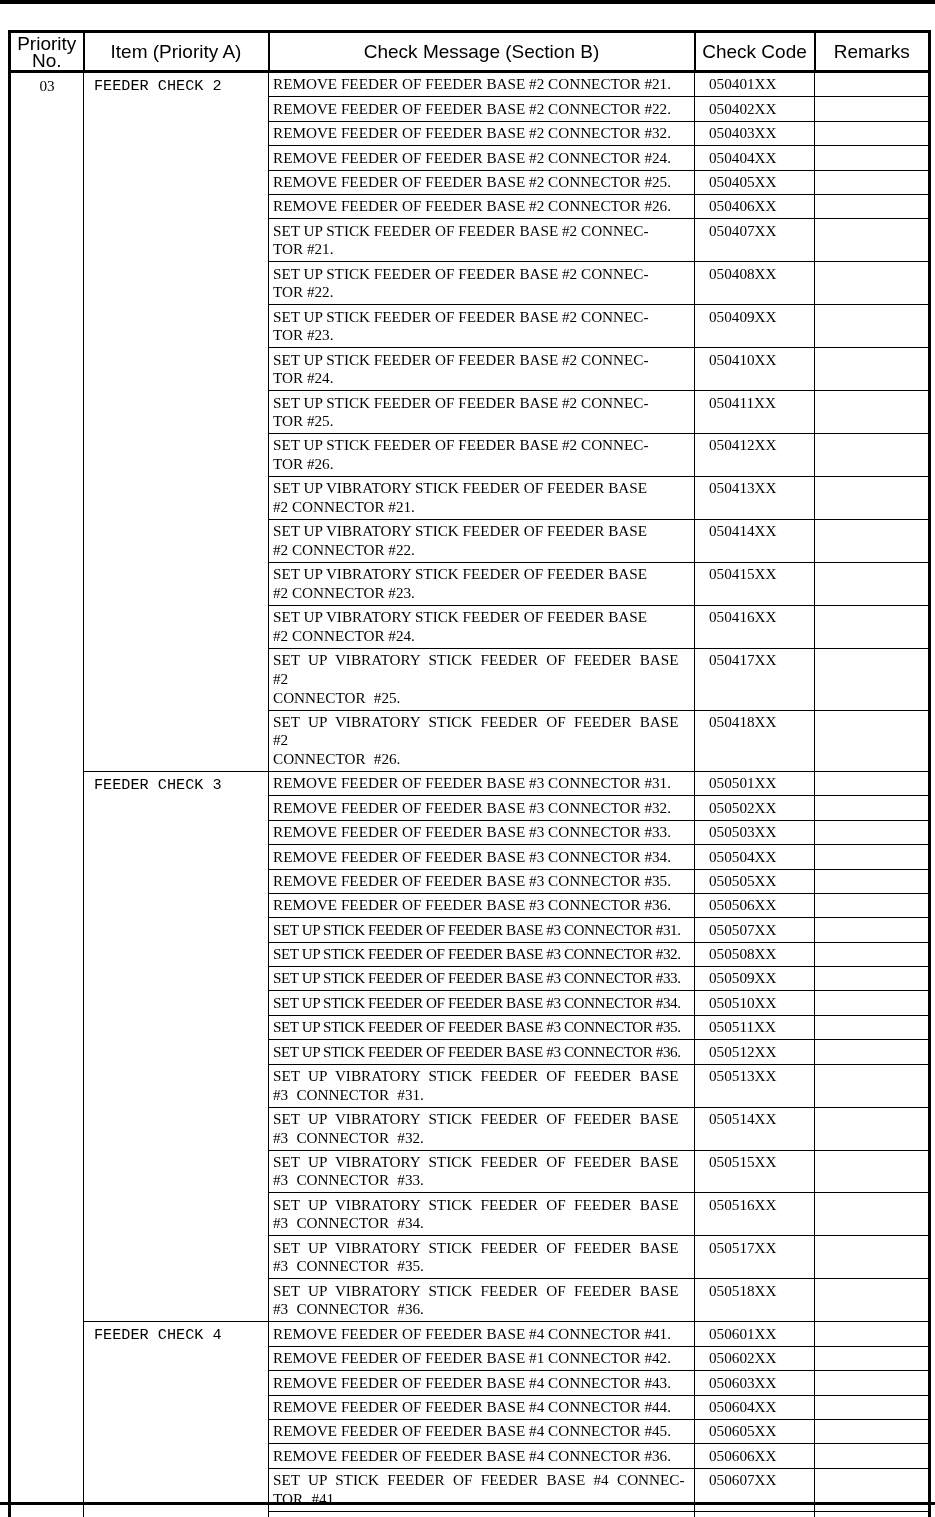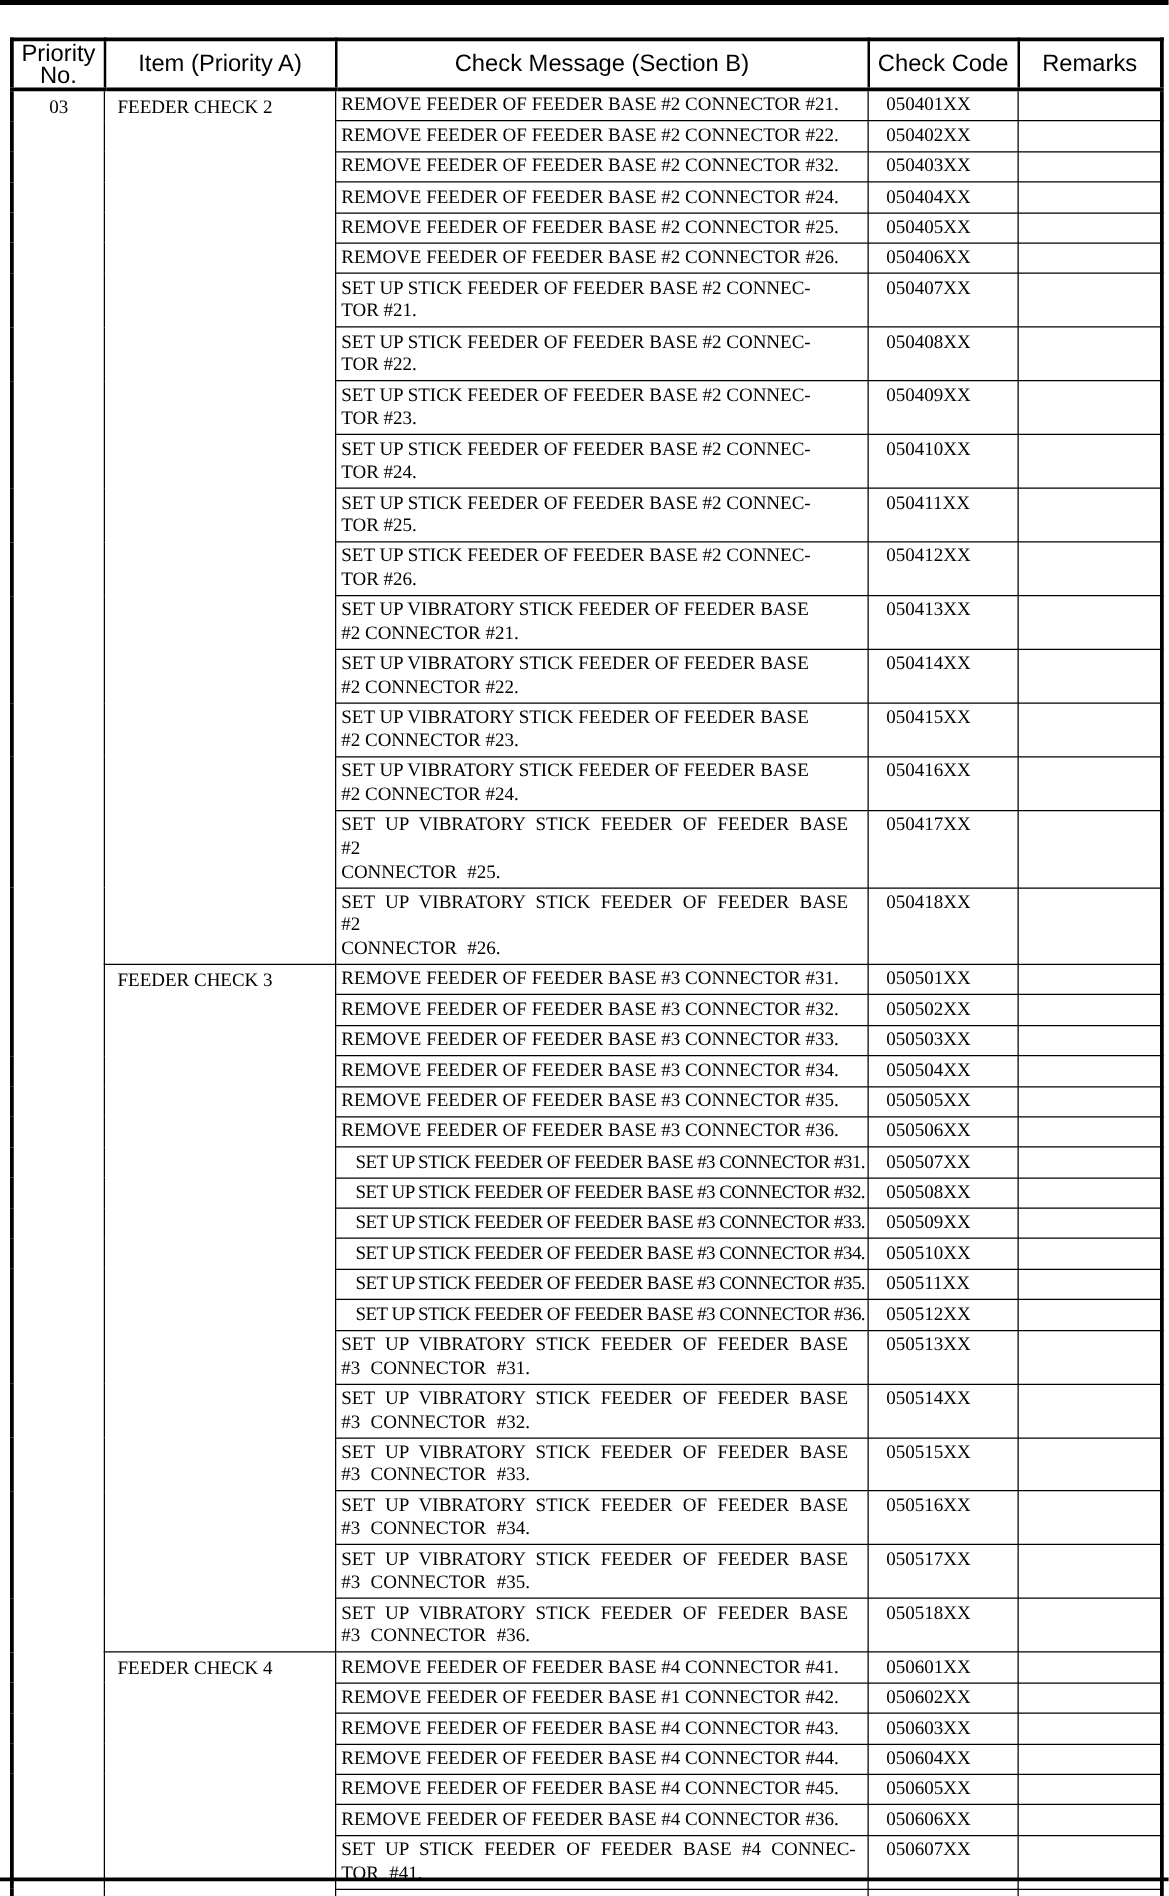--- a/index.html
+++ b/index.html
@@ -25,24 +25,24 @@
     font-family:"Liberation Sans", sans-serif;font-weight:normal;
     font-size:19px;line-height:17px;text-align:center;vertical-align:middle;
     border:2px solid #000;border-bottom:3px solid #000;
     height:37px;white-space:pre-line;padding:0;
   }
   td{
     border:1.6px solid #000;vertical-align:top;
     font-size:15.2px;line-height:18.6px;padding:0;
   }
   td.pri{text-align:center;padding-top:4px;}
-  td.item{padding:4px 2px 0 10px;font-size:15.2px;}
+  td.item{padding:4px 2px 0 10px;font-size:15.2px;font-family:Liberation Mono, monospace;}
   td.msg{padding:2.4px 2px 2.4px 4px;white-space:pre-line;margin-top:12px;}
   td.msg.wide{word-spacing:4.5px;font-family:Liberation Serif, serif;}
-  td.msg.cond{letter-spacing:-0.45px;text-align:right;}
+  td.msg.cond{letter-spacing:-0.45px;}
   td.code{padding:2.4px 0 0 14px;}
   td.rem{padding:0;}
 </style>
 </head>
 <body>
 
 <div>
   <div class="top-rule"></div>
 
   <table class="check-table">

